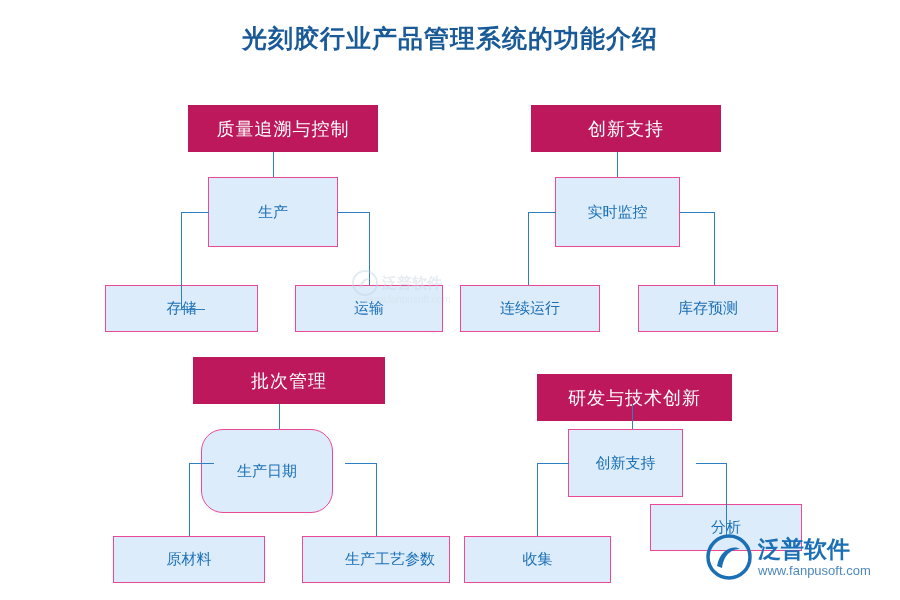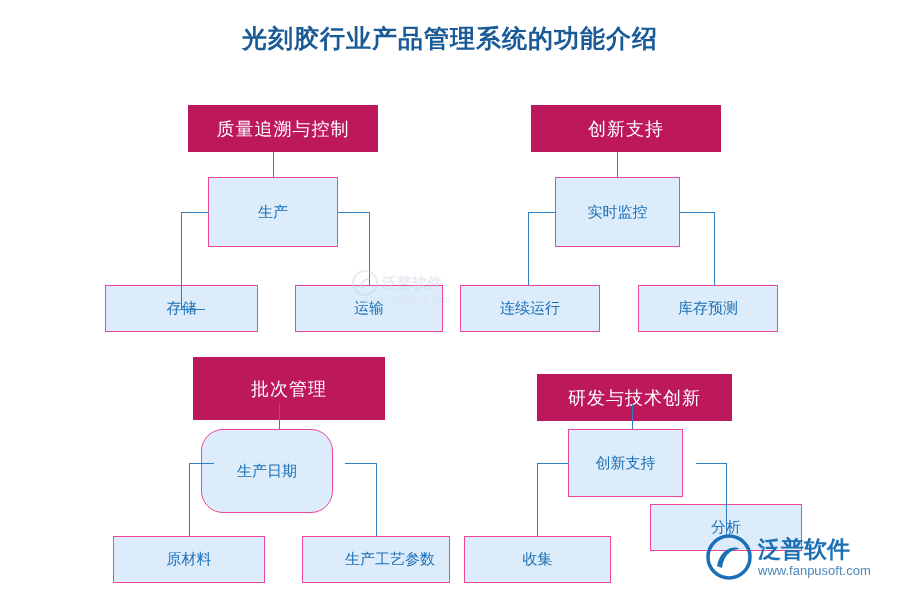--- a/index.html
+++ b/index.html
@@ -152,21 +152,21 @@
   <div class="node" style="left:460px; top:285px; width:140px; height:47px;">连续运行</div>
 
   <div class="node" style="left:638px; top:285px; width:140px; height:47px;">库存预测</div>
 
   <div class="line v" style="left:617px; top:152px; height:25px;"></div>
   <div class="line h" style="left:528px; top:212px; width:28px;"></div>
   <div class="line v" style="left:528px; top:212px; height:73px;"></div>
   <div class="line h" style="left:680px; top:212px; width:34px;"></div>
   <div class="line v" style="left:714px; top:212px; height:73px;"></div>
 
-  <div class="hdr" style="left:193px; top:357px; width:192px; height:63px;">批次管理</div>
+  <div class="hdr" style="left:193px; top:357px; width:192px; height:47px;">批次管理</div>
 
   <div class="node" style="left:201px; top:429px; width:132px; height:84px;border-radius:22px;">生产日期</div>
 
   <div class="node" style="left:113px; top:536px; width:152px; height:47px;">原材料</div>
 
   <div class="node" style="left:302px; top:536px; width:148px; height:47px;padding-left:28px;">生产工艺参数</div>
 
   <div class="line v" style="left:279px; top:404px; height:25px;"></div>
   <div class="line h" style="left:189px; top:463px; width:25px;"></div>
   <div class="line v" style="left:189px; top:463px; height:73px;"></div>

